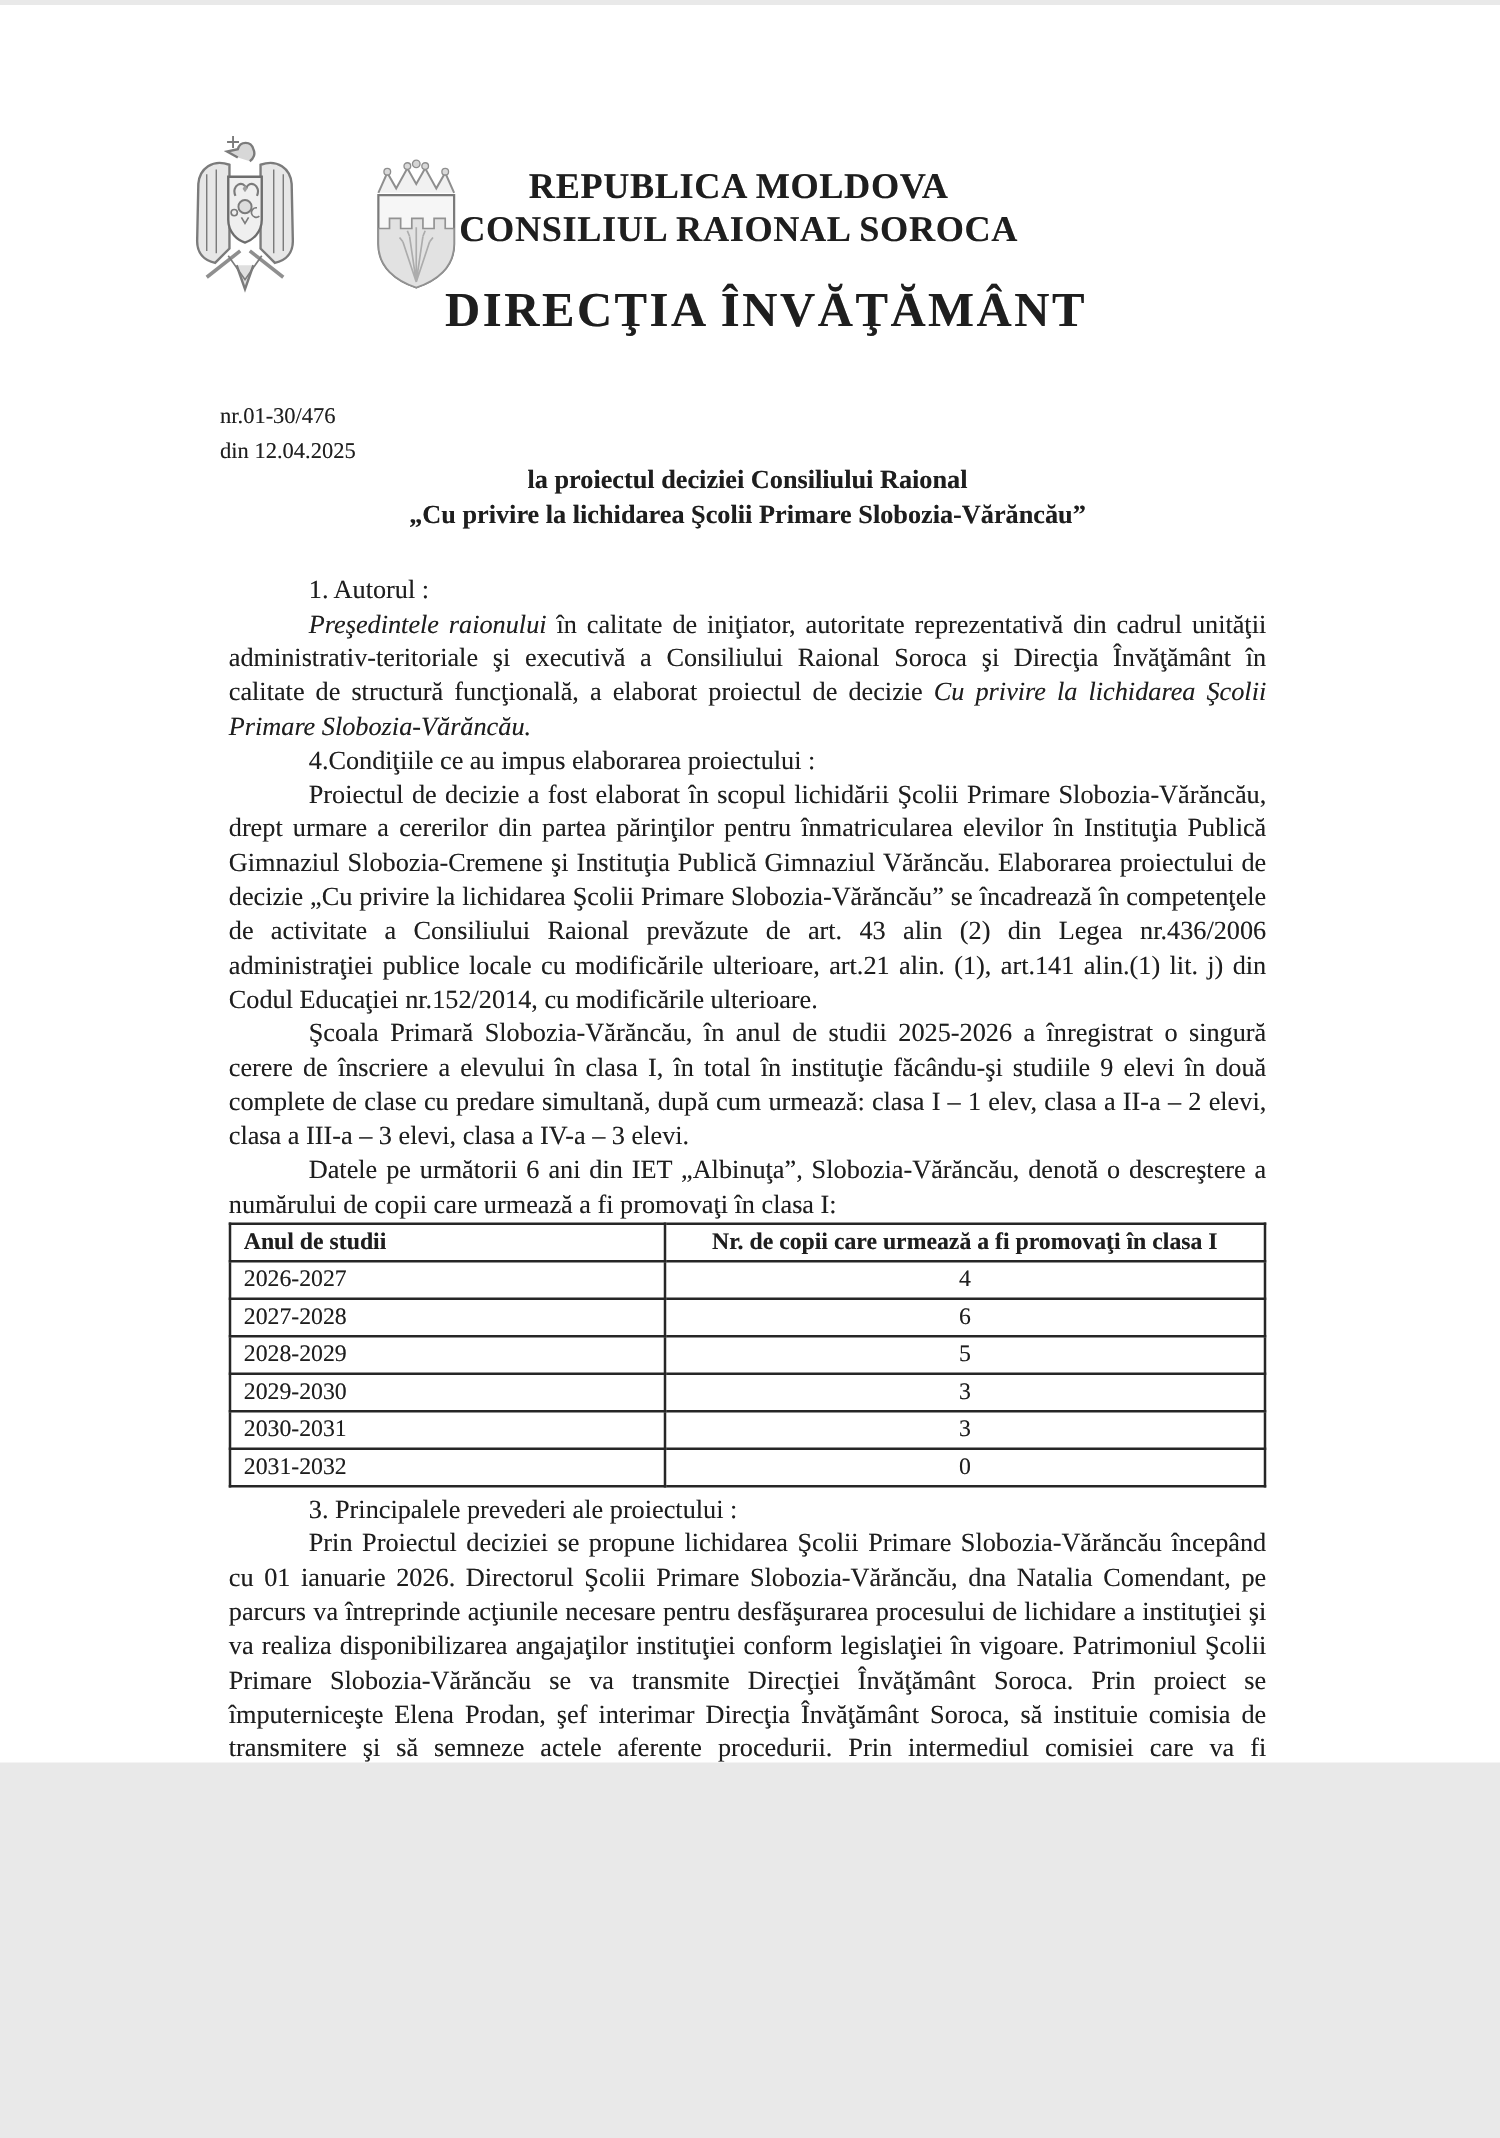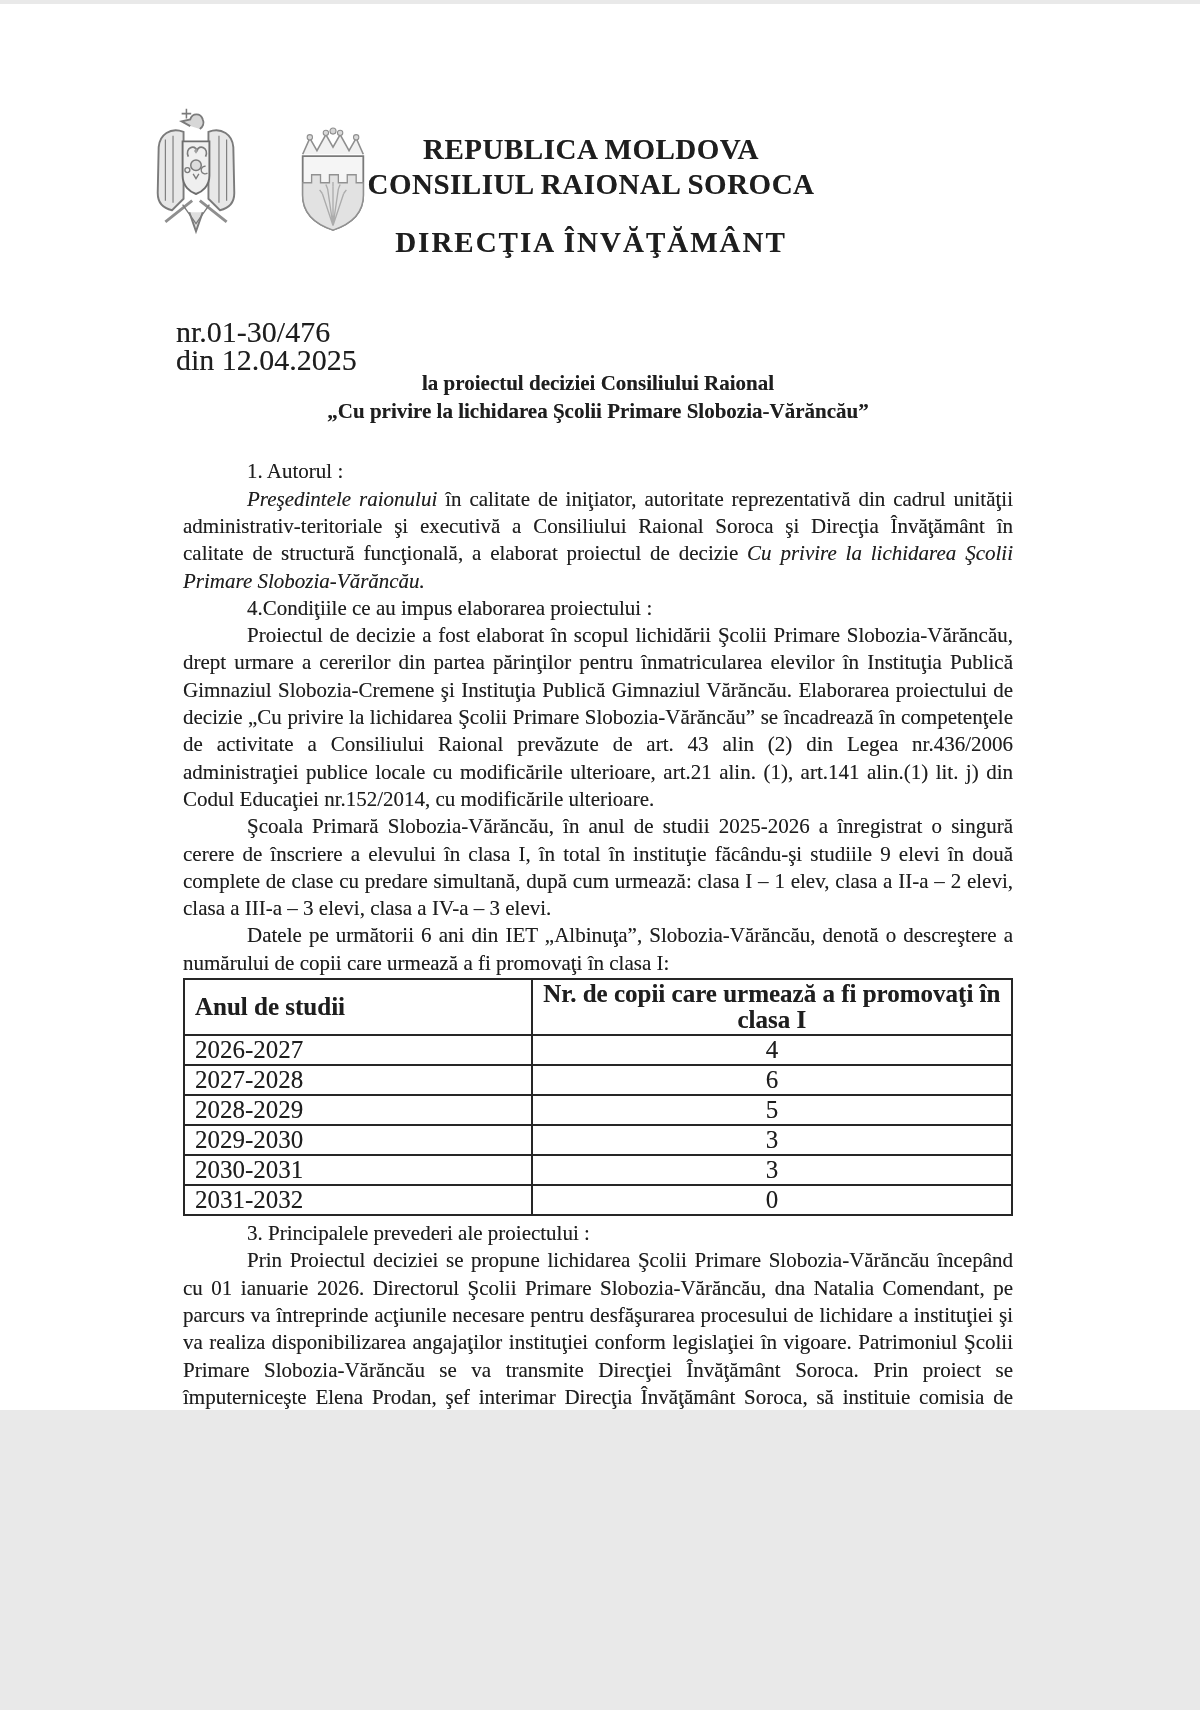--- a/index.html
+++ b/index.html
@@ -15,39 +15,39 @@
   }
   
   .emblem{position:absolute;opacity:.82;}
   .emblem-state{left:148px;top:101px;width:96px;height:134px;}
   .emblem-raion{left:292px;top:115px;width:82px;height:124px;}
   .letterhead{
     position:absolute;left:356px;top:128px;width:470px;
     text-align:center;font-weight:bold;
   }
   .lh-line{font-size:29px;line-height:35px;letter-spacing:.5px;white-space:nowrap;}
-  .lh-dept{margin-top:24px;font-size:29px;letter-spacing:2px;white-space:nowrap;}
+  .lh-dept{margin-top:24px;font-size:39px;letter-spacing:2px;white-space:nowrap;}
   
-  .ref{position:absolute;left:176px;top:314px;font-size:30px;line-height:28px;}
+  .ref{position:absolute;left:176px;top:314px;font-size:18px;line-height:28px;}
   
   .content{
     position:absolute;left:183px;top:366px;width:830px;
     font-size:21px;line-height:27.3px;text-align:justify;
   }
   .doc-title{text-align:center;font-weight:bold;line-height:27.7px;margin-bottom:33px;}
   .para{margin:0;text-indent:64px;}
   .heading{font-weight:normal;text-indent:64px;}
   
   table.enroll{
     border-collapse:collapse;width:100%;
     margin:1px 0 4px 0;
   }
   table.enroll th,table.enroll td{
     border:2px solid #262626;
-    font-size:25px;line-height:26px;
+    font-size:19px;line-height:26px;
     padding:1px 10px;
   }
   table.enroll th{font-weight:bold;}
   .col-year{width:42%;text-align:left;}
   .col-count{text-align:center;}
   
   .scan-mark{position:absolute;width:4px;height:17px;background:#6c6c6c;border-radius:2px;}
   .scan-mark.m1{left:354px;top:1620px;transform:rotate(-3deg);}
   .scan-mark.m2{left:923px;top:1624px;transform:rotate(-2deg);}
 </style>

